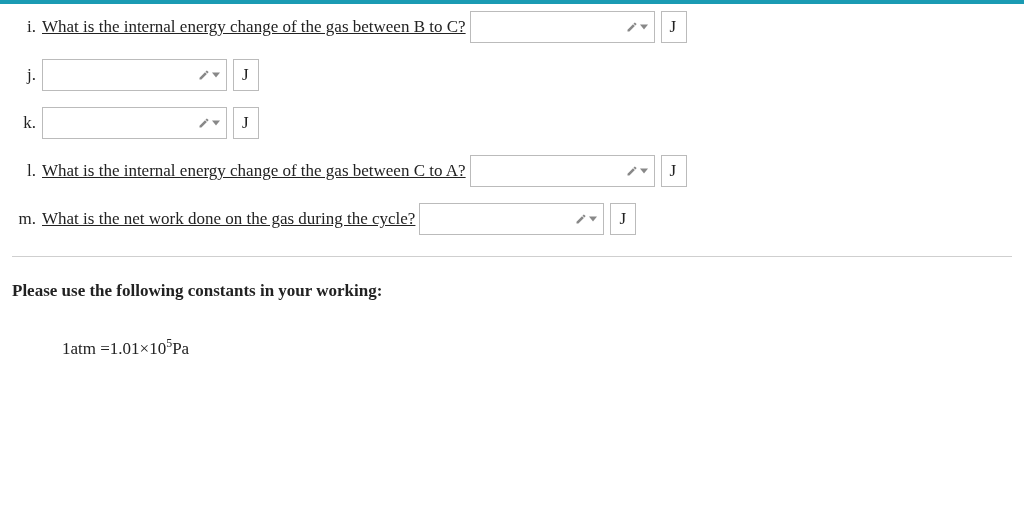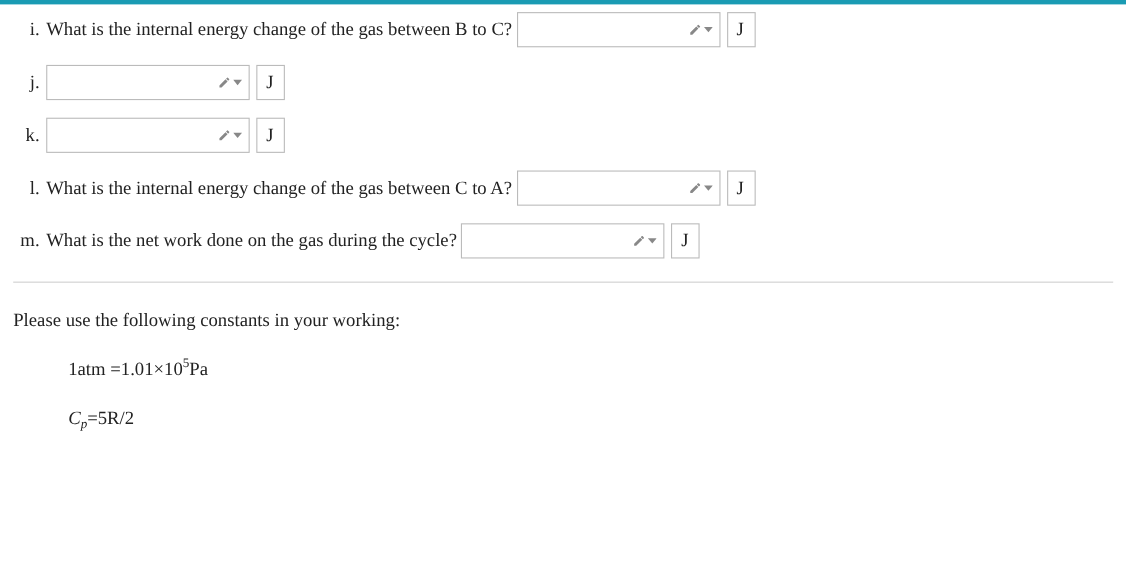--- a/index.html
+++ b/index.html
@@ -29,20 +29,21 @@
   }
   .qmarker {
     width: 34px;
     text-align: right;
     flex-shrink: 0;
     padding-right: 6px;
   }
   .qtext {
     white-space: nowrap;
     padding-right: 4px;
+    text-decoration: underline;
   }
   .answer-input {
     border: 1px solid #bbb;
     height: 32px;
     font-size: 15px;
     padding: 2px 6px;
     display: flex;
     align-items: center;
     justify-content: flex-end;
     background: #fff;
@@ -68,21 +69,22 @@
     font-size: 17px;
     background: #fff;
   }
   hr.sep {
     border: none;
     border-top: 1px solid #cfcfcf;
     margin: 20px 4px 24px 4px;
   }
   .constants-header {
     padding-left: 4px;
-    margin-bottom: 22px;
+    margin-bottom: 35px;
+    font-weight: bold;
   }
   .constants-list {
     padding-left: 54px;
     margin-top: 16px;
   }
   .constants-list div {
     margin-bottom: 24px;
     font-family: Georgia, 'Times New Roman', serif;
   }
   .math-i { font-style: italic; }
@@ -185,18 +187,15 @@
   </div>
 
   <hr class="sep">
 
   <div class="constants-header">Please use the following constants in your working:</div>
 
   <div class="constants-list">
     <div>
       <span>1atm =1.01×10</span><sup>5</sup><span>Pa</span>
     </div>
-    <div>
-      <span class="math-i">C</span><sub>p</sub><span>=5R/2</span>
-    </div>
   </div>
 
 </div>
 
 </body></html>

